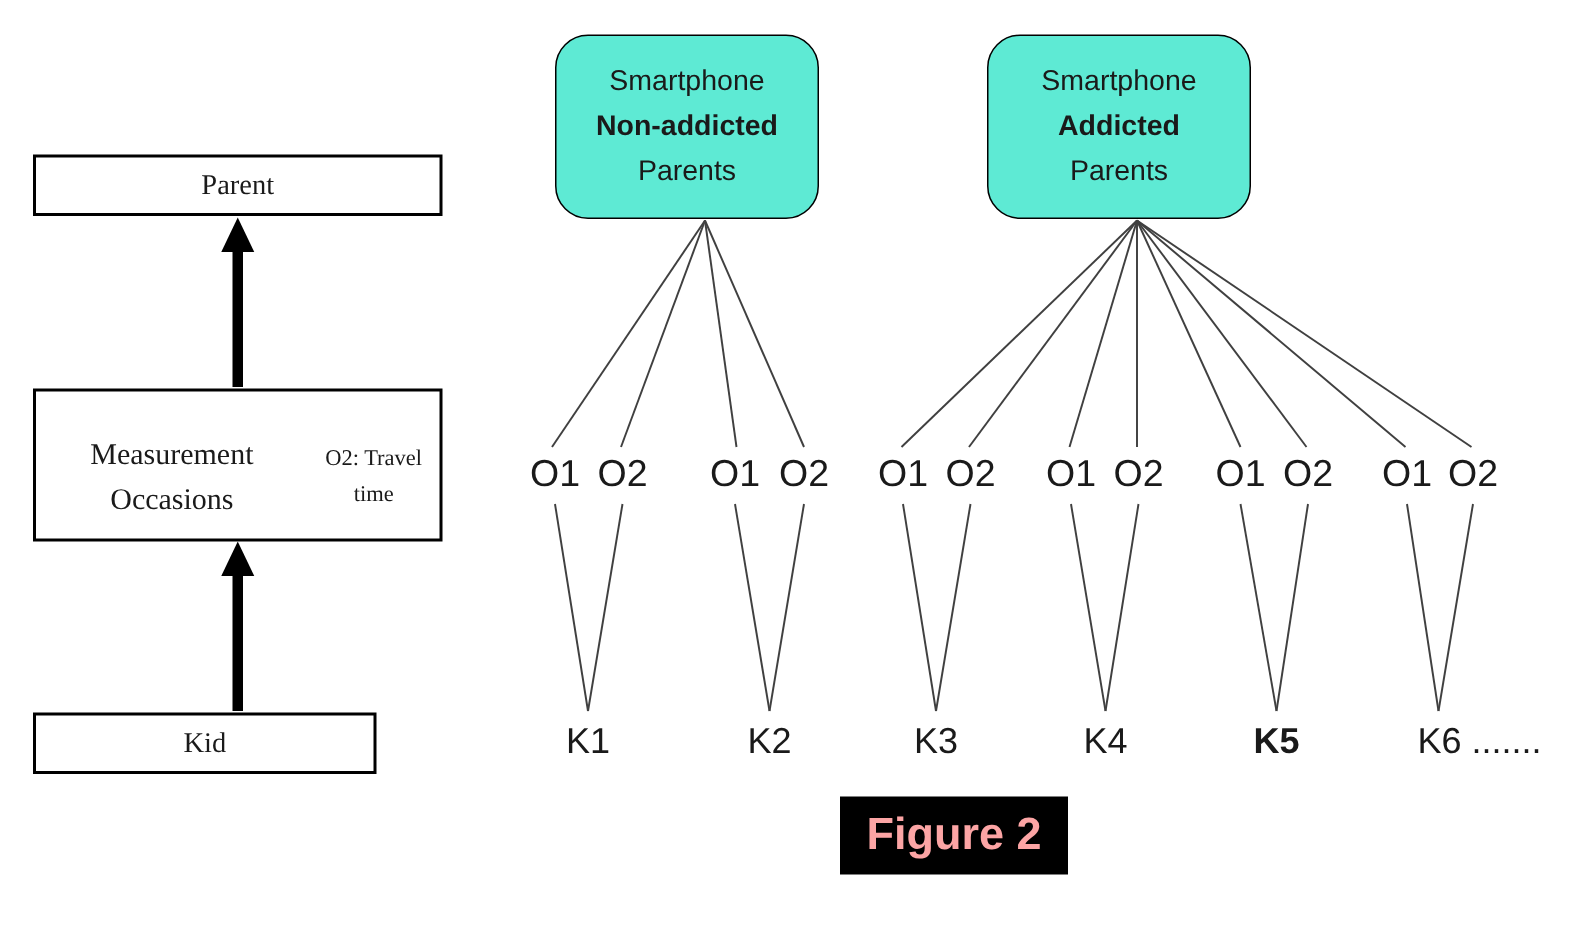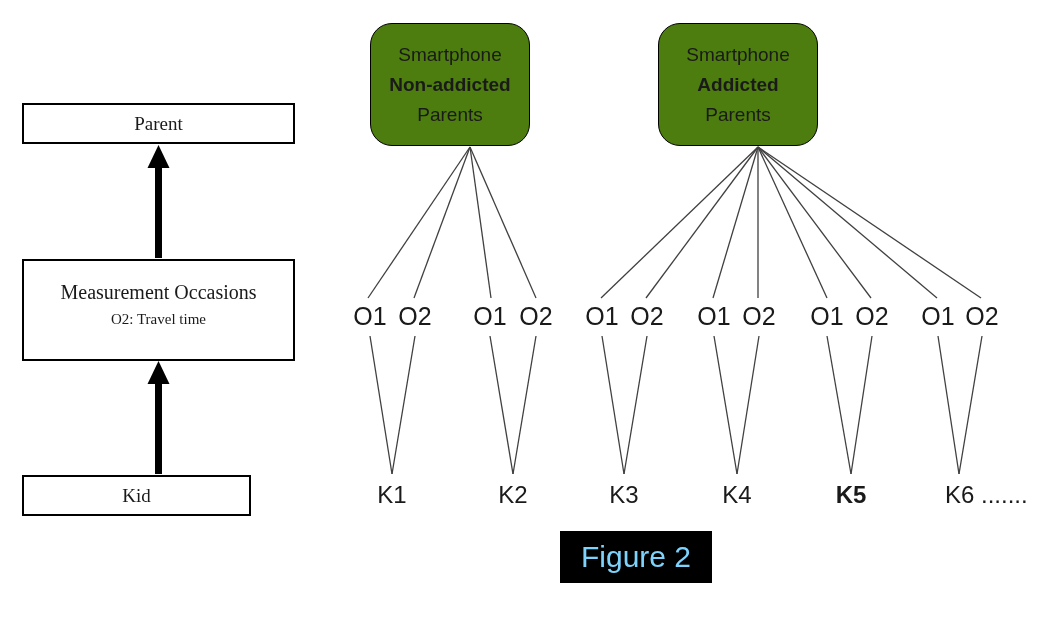--- a/index.html
+++ b/index.html
@@ -18,32 +18,32 @@
     border:2px solid #000000;
     background:#ffffff;
     display:flex;align-items:center;justify-content:center;
     text-align:center;
     font-family:Liberation Serif, serif;
   }
   #parent-box{left:22px;top:103px;width:273px;height:41px;font-size:19px;}
   #kid-box{left:22px;top:475px;width:229px;height:41px;font-size:19px;}
   #measurement-box{
     left:22px;top:259px;width:273px;height:102px;
-    flex-direction:column;justify-content:flex-start;
+    flex-direction:row;justify-content:flex-start;
     padding-top:16px;
   }
   #measurement-box .mo-title{font-size:20px;line-height:30px;}
   #measurement-box .mo-sub{font-size:15px;line-height:24px;}
   .round-box{
     position:absolute;
     box-sizing:border-box;
-    top:23px;width:160px;height:123px;
+    top:23px;width:176px;height:123px;
     border:1.5px solid #000000;
     border-radius:22px;
-    background:#4d7c0f;
+    background:#5eead4;
     display:flex;flex-direction:column;align-items:center;justify-content:center;
     text-align:center;
     font-size:19px;line-height:30px;
   }
   #group-nonaddicted{left:370px;}
   #group-addicted{left:658px;}
   .round-box .bold-line{font-weight:bold;}
   .o-label{
     position:absolute;
     top:302px;width:44px;height:28px;
@@ -53,23 +53,23 @@
   .k-label{
     position:absolute;
     top:481px;height:28px;
     display:flex;align-items:center;justify-content:center;
     font-size:24px;
     white-space:nowrap;
   }
   #figure-caption{
     position:absolute;
     left:560px;top:531px;width:152px;height:52px;
-    background:#000000;color:#7dd3fc;
+    background:#000000;color:#fca5a5;
     display:flex;align-items:center;justify-content:center;
-    font-size:30px;font-weight:normal;
+    font-size:30px;font-weight:bold;
   }
 </style>
 </head>
 <body>
 
 <div id="canvas">
 
   <svg id="lines-layer" viewBox="0 0 1054 620" xmlns="http://www.w3.org/2000/svg">
 
     <g stroke="#000000" fill="#000000">

